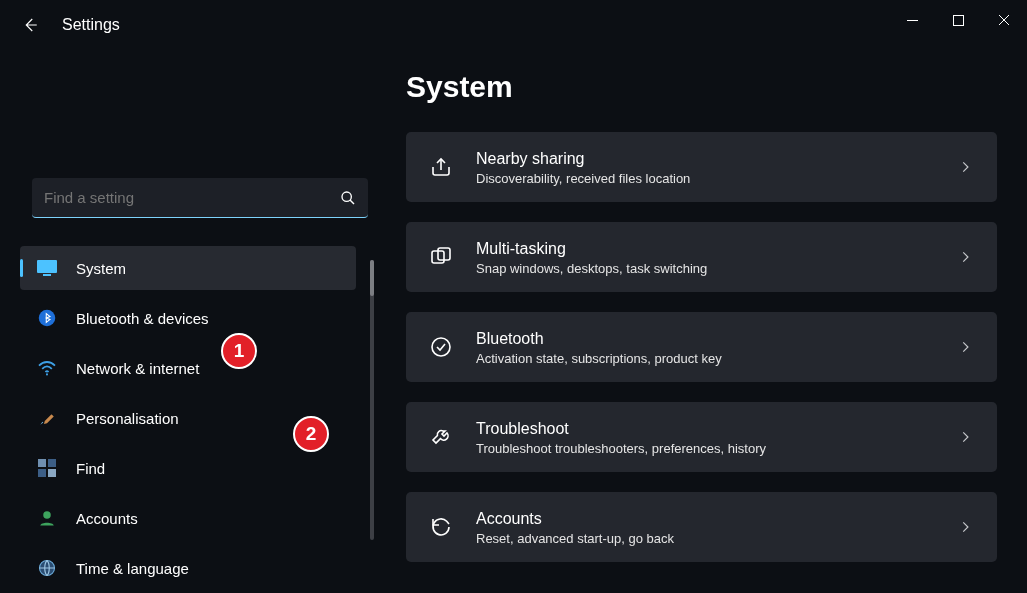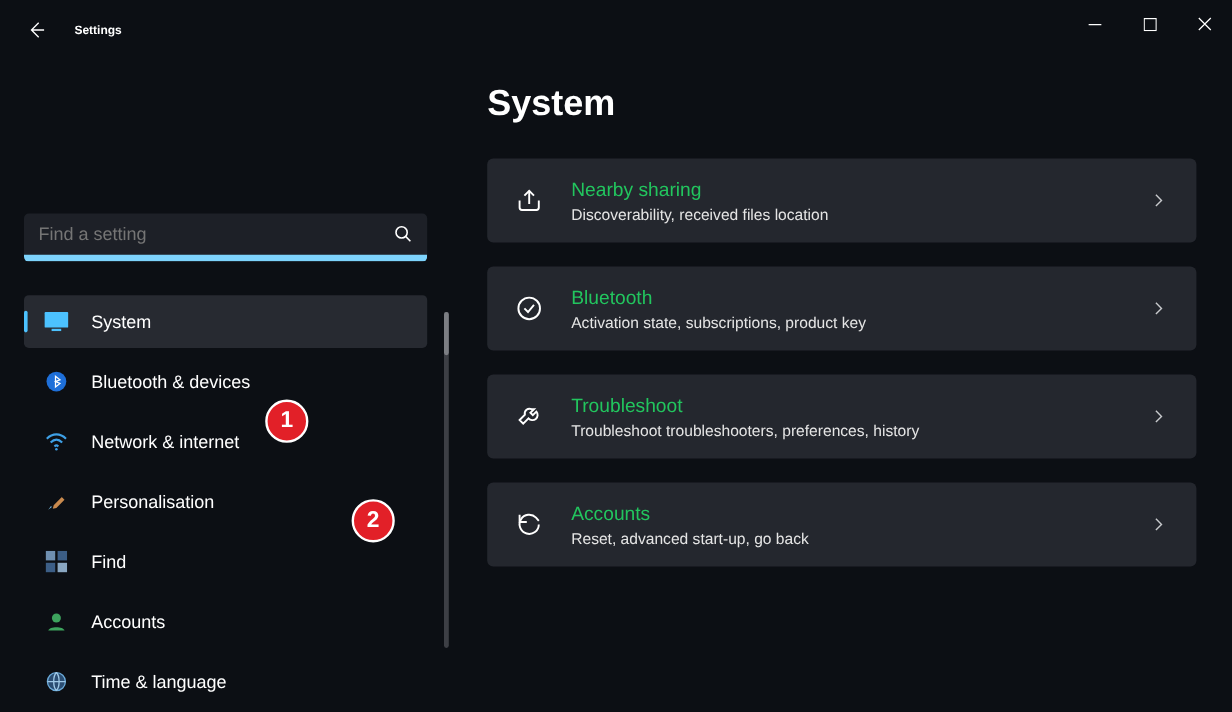--- a/index.html
+++ b/index.html
@@ -10,32 +10,33 @@
     overflow: hidden; position: relative;
   }
   .titlebar {
     position: absolute; top: 0; left: 0; right: 0; height: 50px;
     display: flex; align-items: center;
   }
   .back-btn {
     width: 44px; height: 50px; display: flex; align-items: center; justify-content: center;
     margin-left: 8px;
   }
-  .app-title { font-size: 10px; margin-left: 10px; font-weight: bold; }
+  .app-title { font-size: 16px; margin-left: 10px; }
   .win-controls { position: absolute; right: 0; top: 0; display: flex; }
   .win-btn { width: 46px; height: 40px; display: flex; align-items: center; justify-content: center; }
 
   .sidebar {
     position: absolute; left: 20px; top: 178px; width: 336px;
   }
   .search-wrap {
     width: 336px; height: 40px; background: #1d2027; border-radius: 4px;
-    border-bottom: 6px solid #7dd3fc;
+    border-bottom: 1px solid #7dd3fc;
     display: flex; align-items: center; padding: 0 12px; margin-bottom: 28px;
     justify-content: space-between;
+    margin-left: 12px;
   }
   .search-input {
     background: transparent; border: none; outline: none; color: #cfd1d4;
     font-size: 15px; flex: 1;
   }
   .nav-item {
     height: 44px; display: flex; align-items: center; padding-left: 16px;
     border-radius: 4px; position: relative; margin-bottom: 6px;
   }
   .nav-item.active { background: #272a31; }
@@ -49,21 +50,21 @@
   .main { position: absolute; left: 406px; top: 70px; right: 30px; }
   .page-title { font-size: 30px; font-weight: 600; margin-bottom: 28px; }
 
   .card {
     background: #24272e; border-radius: 5px; height: 70px;
     display: flex; align-items: center; padding: 0 22px; margin-bottom: 20px;
     position: relative;
   }
   .card-icon { width: 26px; height: 26px; display: flex; align-items: center; justify-content: center; margin-right: 22px; color:#fff;}
   .card-text { flex: 1; }
-  .card-title { font-size: 16px; font-weight: 400; color: #22c55e; line-height: 1.25; }
+  .card-title { font-size: 16px; font-weight: 400; color: #ffffff; line-height: 1.25; }
   .card-sub { font-size: 13px; color: #e5e5e5; margin-top: 2px; }
   .chev { width: 20px; stroke:#c7c9cc; }
 
   
   .anno { position: absolute; width: 36px; height: 36px; border-radius: 50%;
     background: #e22028; border: 2px solid #fff; color: #fff;
     display: flex; align-items: center; justify-content: center;
     font-size: 19px; font-weight: 600; z-index: 50;}
   .anno-line { position: absolute; height: 0; z-index: 40; pointer-events:none;}
 
@@ -204,20 +205,35 @@
     </span>
     <div class="card-text">
       <div class="card-title">Nearby sharing</div>
       <div class="card-sub">Discoverability, received files location</div>
     </div>
     <svg class="chev" width="14" height="14" viewBox="0 0 24 24" fill="none" stroke-width="2">
         <path d="M9 4l8 8-8 8"></path>
       </svg>
   </div>
 
+  <div class="card">
+    <span class="card-icon">
+      <svg width="24" height="24" viewBox="0 0 24 24" fill="none" stroke="#fff" stroke-width="1.6">
+          <rect x="3" y="6" width="12" height="12" rx="2"></rect>
+          <rect x="9" y="3" width="12" height="12" rx="2"></rect>
+        </svg>
+    </span>
+    <div class="card-text">
+      <div class="card-title">Multi-tasking</div>
+      <div class="card-sub">Snap windows, desktops, task switching</div>
+    </div>
+    <svg class="chev" width="14" height="14" viewBox="0 0 24 24" fill="none" stroke-width="2">
+        <path d="M9 4l8 8-8 8"></path>
+      </svg>
+  </div>
 
   <div class="card">
     <span class="card-icon">
       <svg width="24" height="24" viewBox="0 0 24 24" fill="none" stroke="#fff" stroke-width="1.6">
           <circle cx="12" cy="12" r="9"></circle>
           <path d="M8 12l3 3 5-6"></path>
         </svg>
     </span>
     <div class="card-text">
       <div class="card-title">Bluetooth</div>

